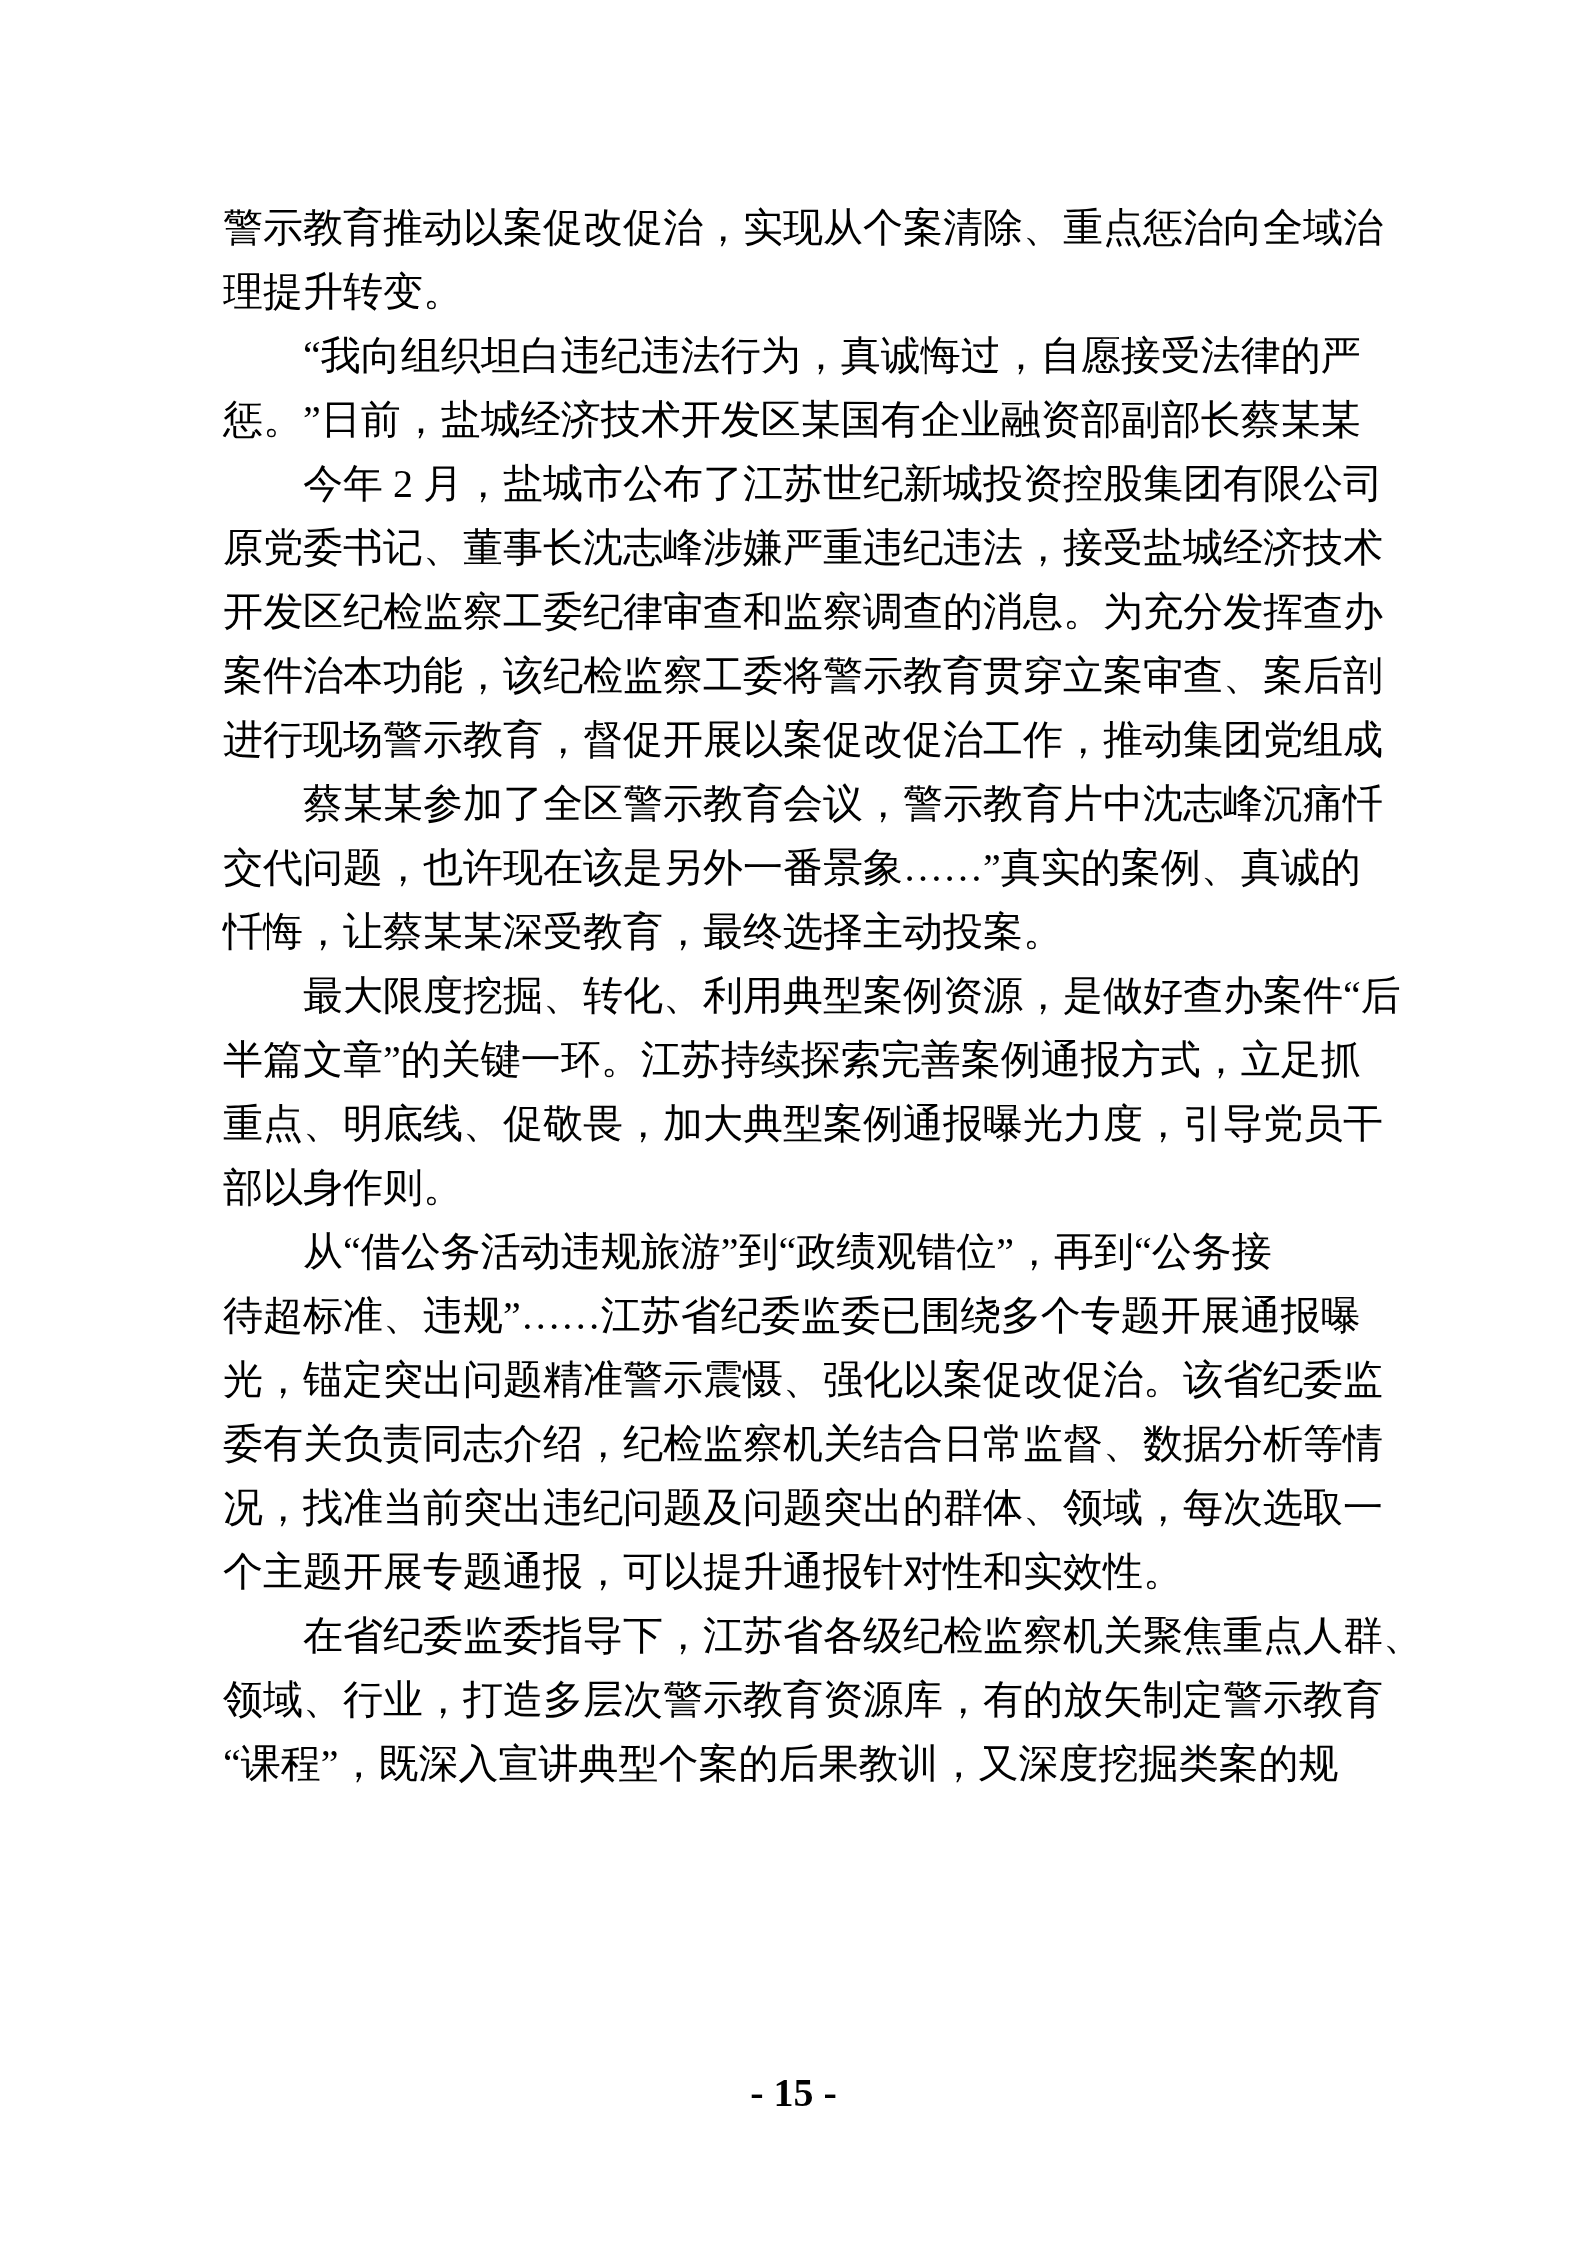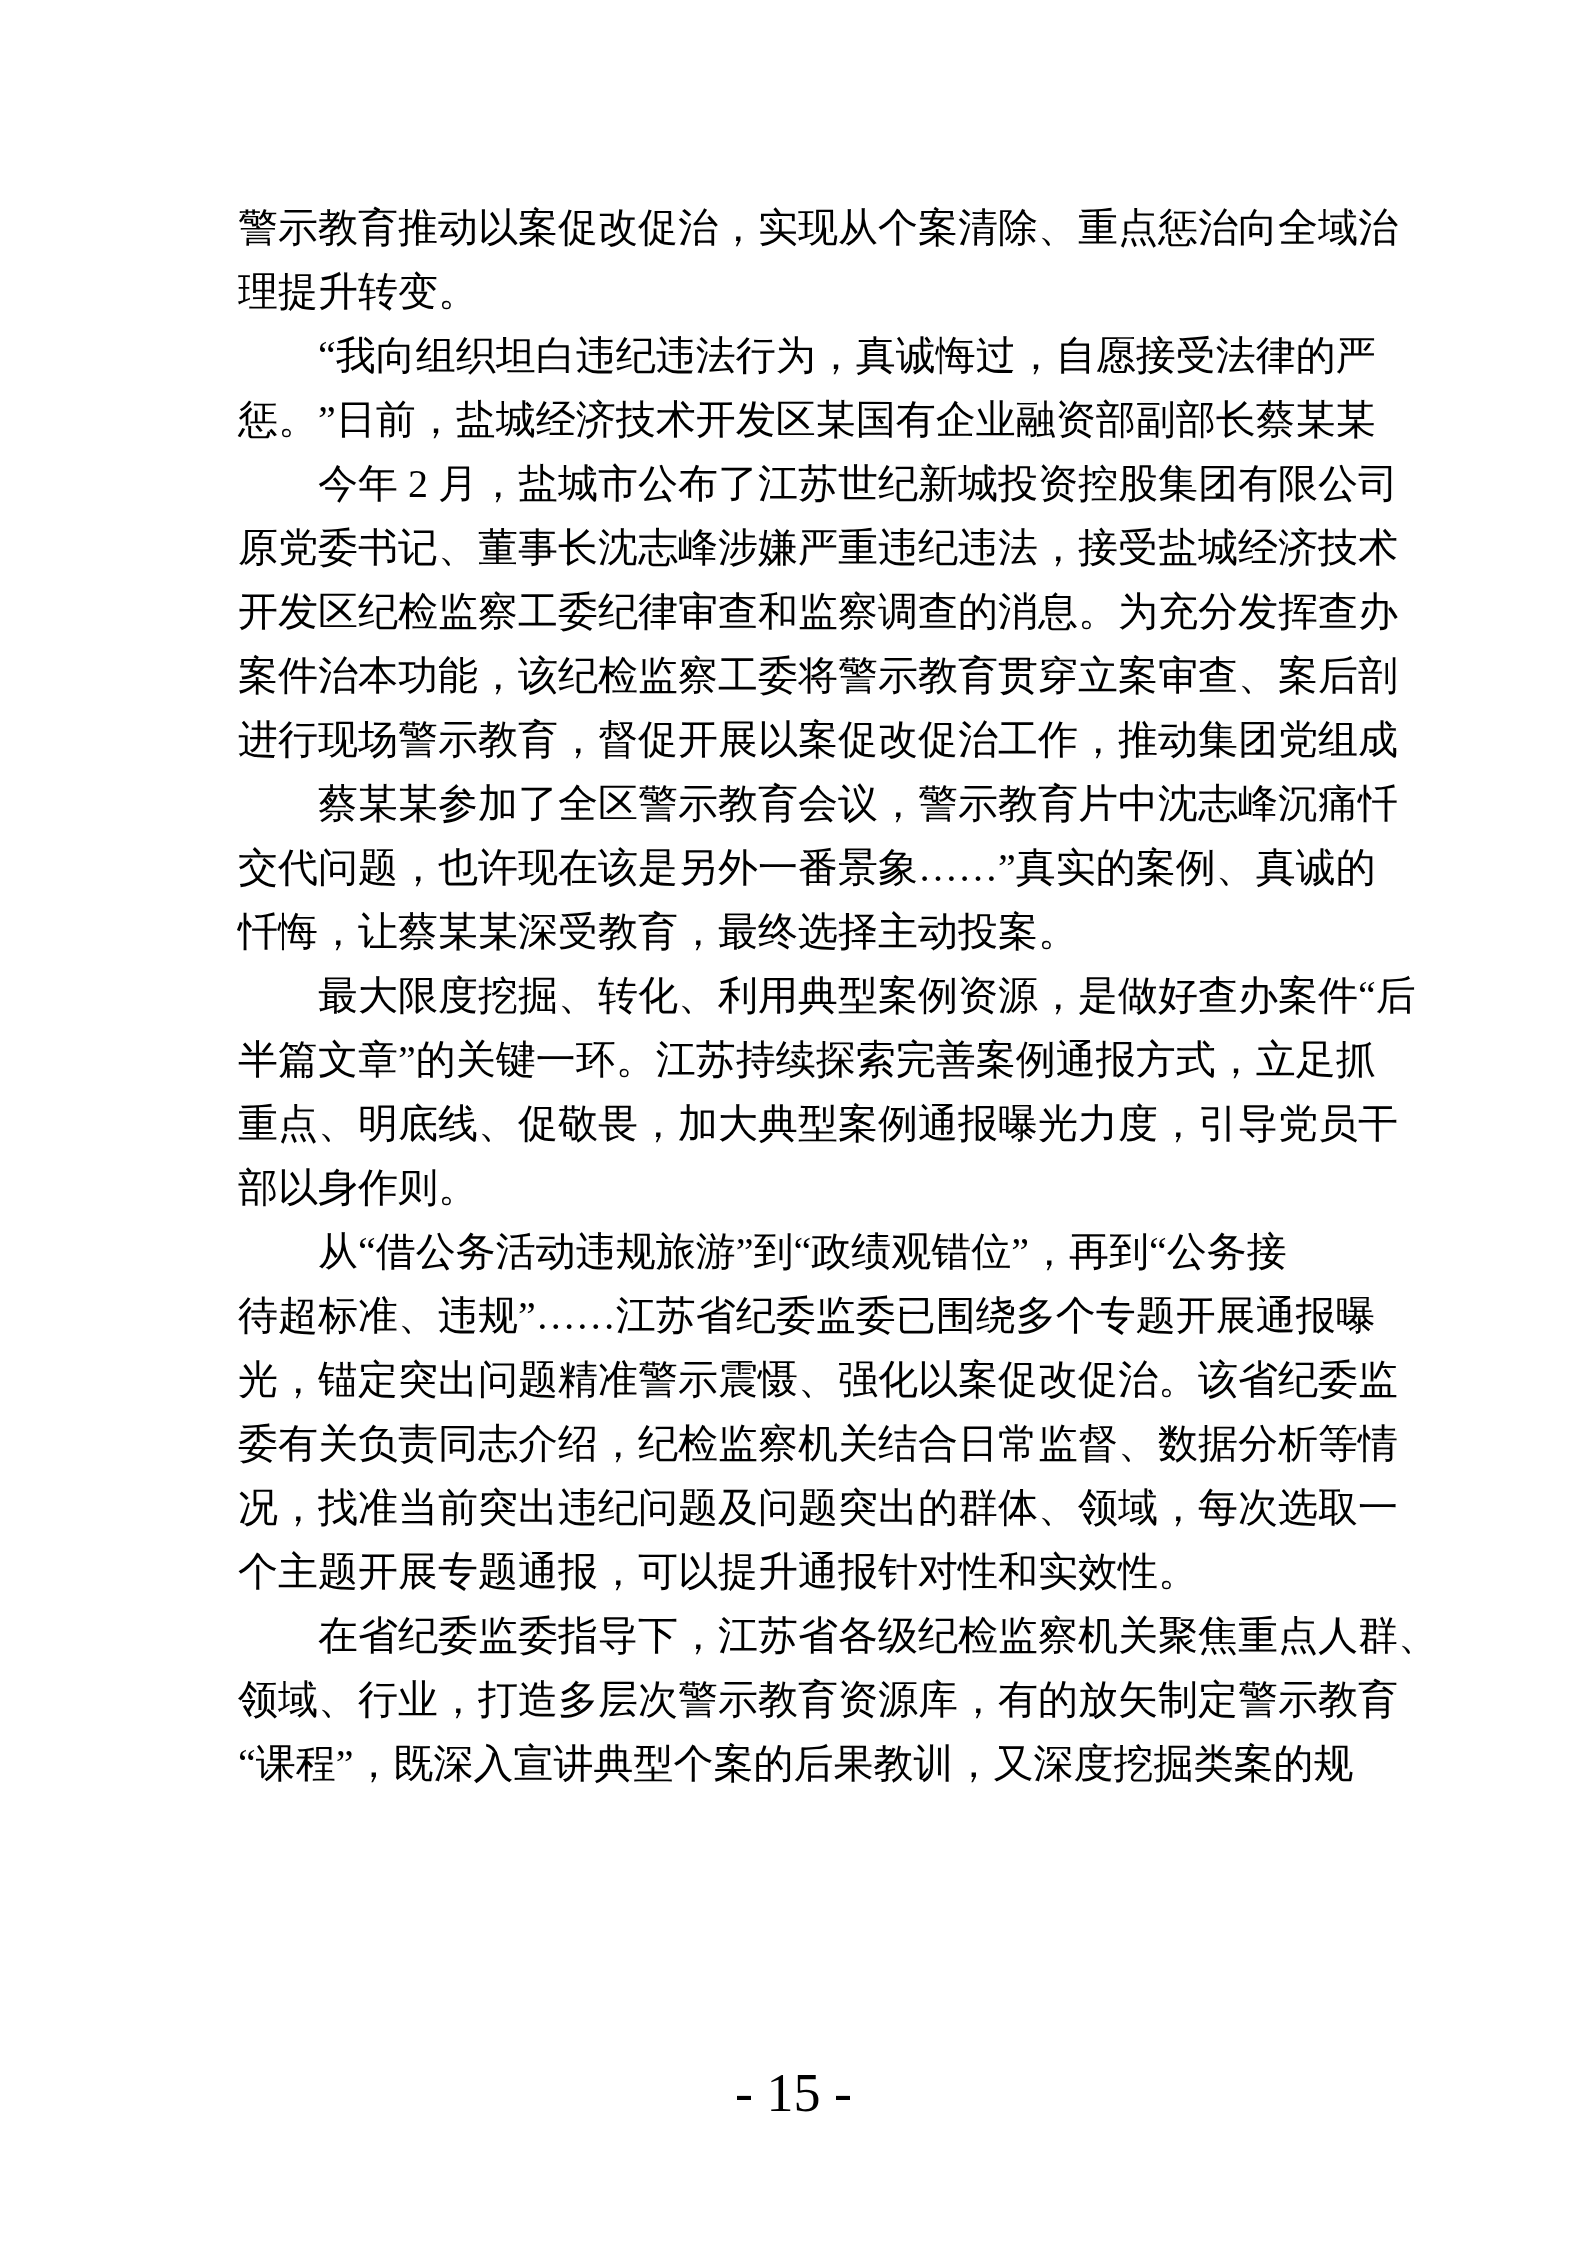--- a/index.html
+++ b/index.html
@@ -11,41 +11,42 @@
     position: relative;
     width: 1587px;
     height: 2245px;
     background: #ffffff;
     color: #000000;
     font-family: "Liberation Serif", "DejaVu Serif", serif;
     overflow: hidden;
   }
   .text-block {
     position: absolute;
-    left: 238px;
+    left: 223px;
     top: 196px;
     width: 1170px;
   }
   .line {
     font-size: 40px;
     line-height: 64px;
     height: 64px;
     white-space: nowrap;
     letter-spacing: 0;
     color: #000000;
   }
   .page-number {
     position: absolute;
     top: 2070px;
     left: 0;
     width: 100%;
     text-align: center;
-    font-size: 54px;
+    font-size: 40px;
     line-height: 46px;
     color: #000000;
+    font-weight: bold;
   }
 </style>
 </head>
 <body>
 
 <div class="page">
   <div class="text-block">
     <div class="line">警示教育推动以案促改促治，实现从个案清除、重点惩治向全域治</div>
     <div class="line">理提升转变。</div>
     <div class="line">　　“我向组织坦白违纪违法行为，真诚悔过，自愿接受法律的严</div>

